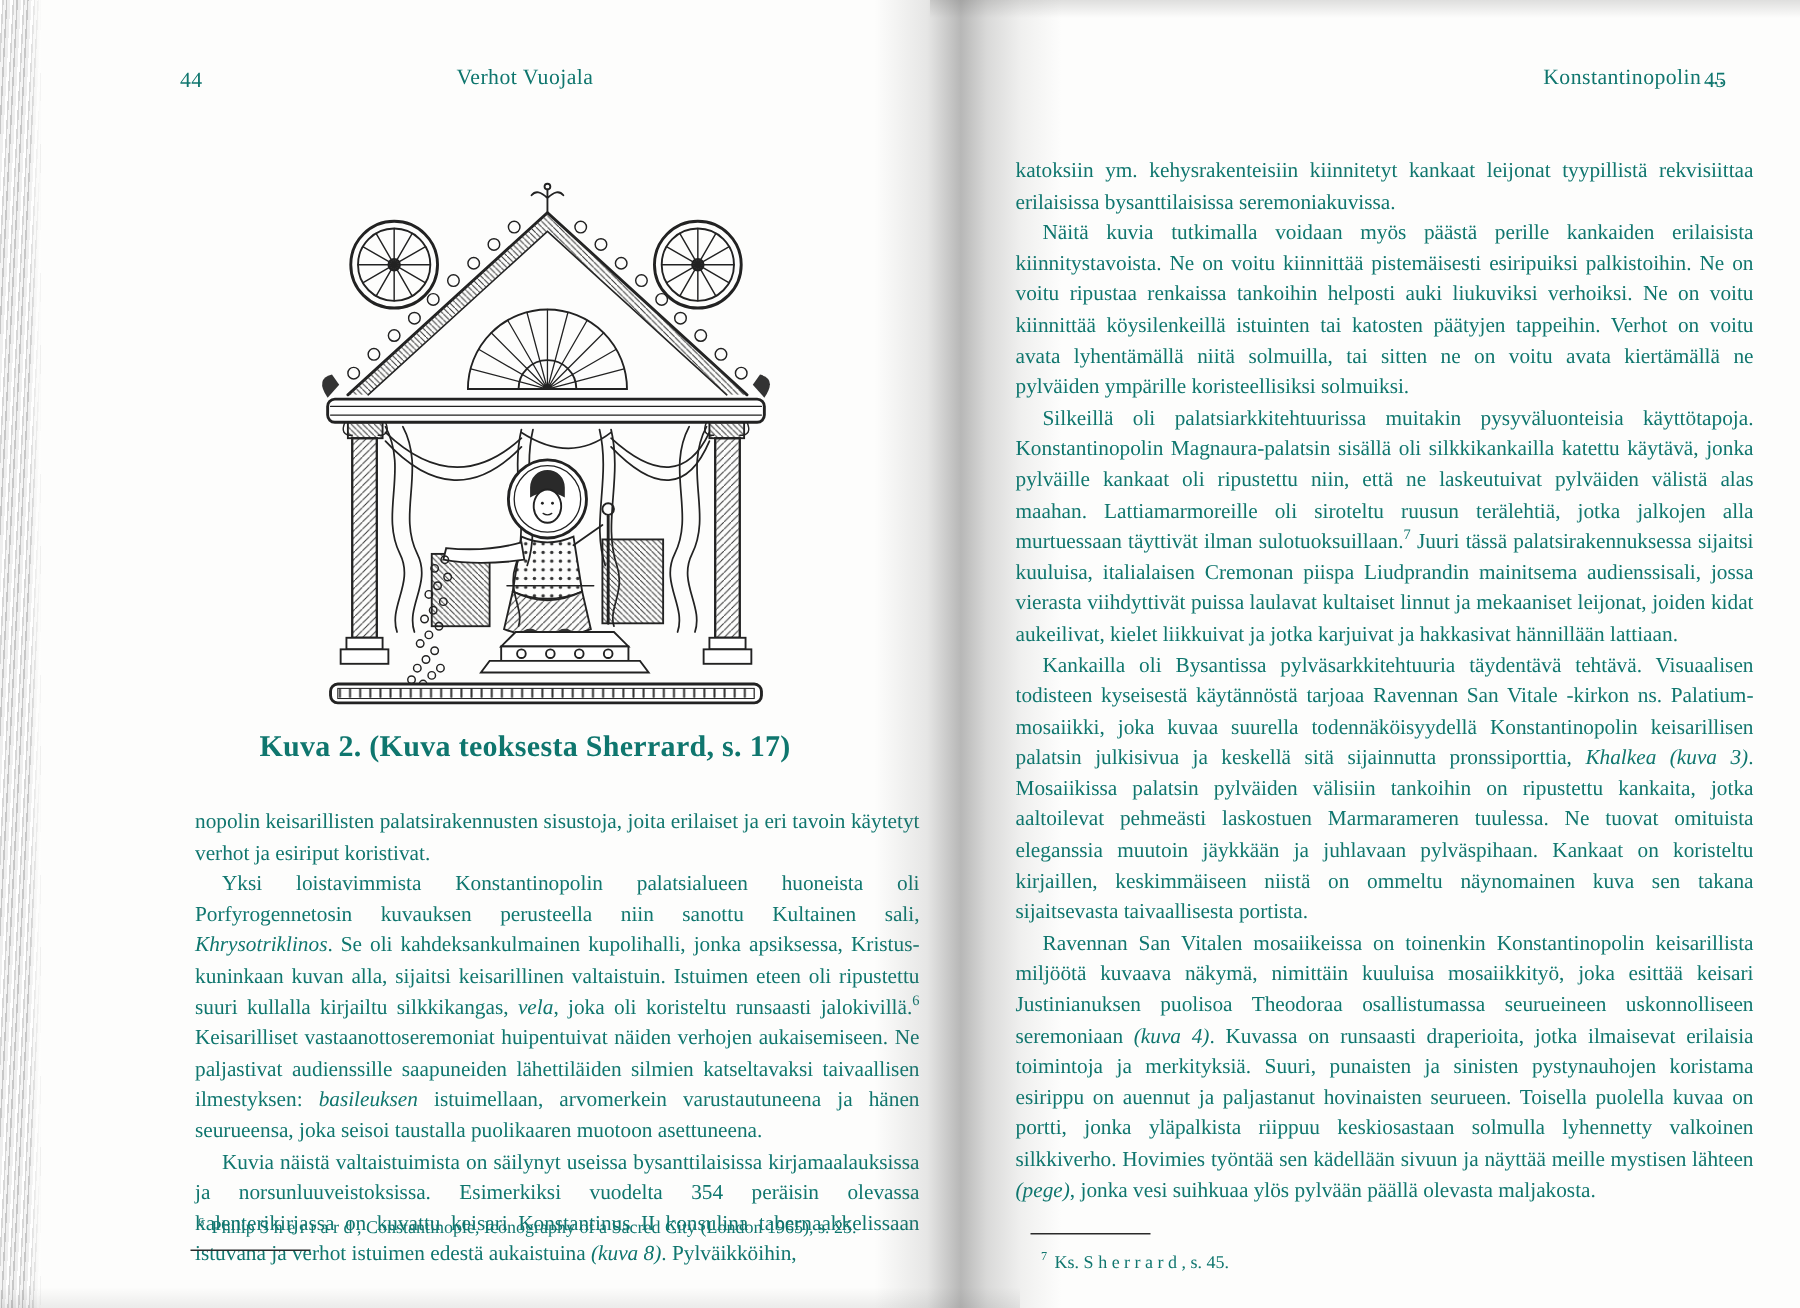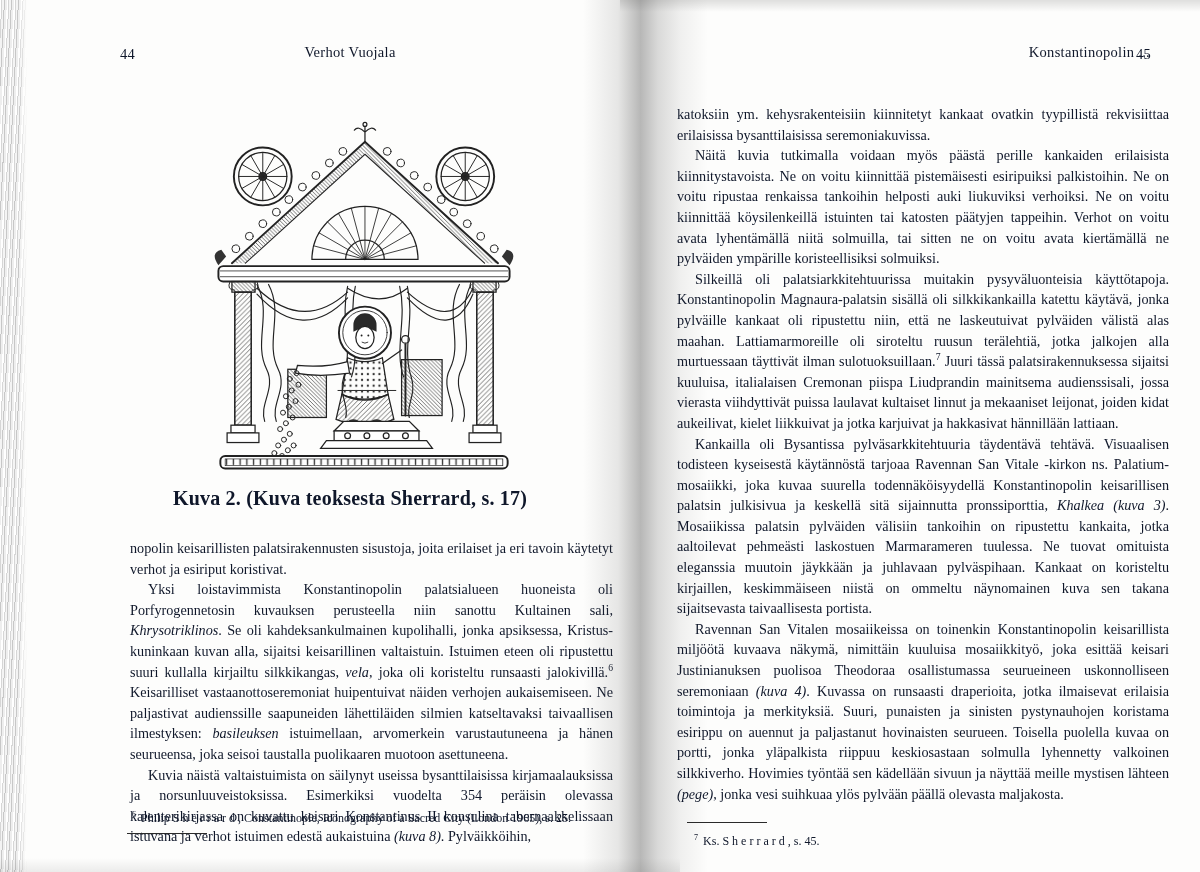--- a/index.html
+++ b/index.html
@@ -1,18 +1,18 @@
 <!DOCTYPE html>
 <html><head>
 <meta charset="utf-8">
 <style>
   html,body{margin:0;padding:0;background:#e9e9e9;}
   .canvas{
     position:relative;width:1200px;height:872px;overflow:hidden;
-    background:#fdfdfc;color:#0f172a;
+    background:#fdfdfc;color:#0f766e;
     font-family:"Liberation Serif","DejaVu Serif",serif;
   }
   
   .edge-band{
     position:absolute;left:0;top:0;width:27px;height:872px;
     background:
       linear-gradient(to right, rgba(255,255,255,0) 0 70%, #fdfdfc 100%),
       repeating-linear-gradient(93deg,#ffffff 0 1.5px,#d6d6d6 1.5px 2.5px,#f4f4f4 2.5px 4px,#c7c7c7 4px 5px,#eeeeee 5px 7px);
   }
   .gutter-shadow{
@@ -251,21 +251,21 @@
     <div class="footnote footnote-left"><sup>6</sup><span>Philip S h e r r a r d , Constantinople, Iconography of a Sacred City (London 1965), s. 25.</span></div>
   </div>
 
   <div class="gutter-shadow"></div>
 
   <div>
     <div class="hdr hdr-title-right">Konstantinopolin ...</div>
     <div class="hdr hdr-num-right">45</div>
 
     <div class="body-col body-right">
-        <p class="para"><span>katoksiin ym. kehysrakenteisiin kiinnitetyt kankaat ovatkin tyypillistä rekvisiittaa erilaisissa bysanttilaisissa seremoniakuvissa.</span></p>
+        <p class="para"><span>katoksiin ym. kehysrakenteisiin kiinnitetyt kankaat leijonat tyypillistä rekvisiittaa erilaisissa bysanttilaisissa seremoniakuvissa.</span></p>
         <p class="para indent"><span>Näitä kuvia tutkimalla voidaan myös päästä perille kankaiden erilaisista kiinnitystavoista. Ne on voitu kiinnittää pistemäisesti esiripuiksi palkistoihin. Ne on voitu ripustaa renkaissa tankoihin helposti auki liukuviksi verhoiksi. Ne on voitu kiinnittää köysilenkeillä istuinten tai katosten päätyjen tappeihin. Verhot on voitu avata lyhentämällä niitä solmuilla, tai sitten ne on voitu avata kiertämällä ne pylväiden ympärille koristeellisiksi solmuiksi.</span></p>
         <p class="para indent"><span>Silkeillä oli palatsiarkkitehtuurissa muitakin pysyväluonteisia käyttötapoja. Konstantinopolin Magnaura-palatsin sisällä oli silkkikankailla katettu käytävä, jonka pylväille kankaat oli ripustettu niin, että ne laskeutuivat pylväiden välistä alas maahan. Lattiamarmoreille oli siroteltu ruusun terälehtiä, jotka jalkojen alla murtuessaan täyttivät ilman sulotuoksuillaan.</span><sup>7</sup><span> Juuri tässä palatsirakennuksessa sijaitsi kuuluisa, italialaisen Cremonan piispa Liudprandin mainitsema audienssisali, jossa vierasta viihdyttivät puissa laulavat kultaiset linnut ja mekaaniset leijonat, joiden kidat aukeilivat, kielet liikkuivat ja jotka karjuivat ja hakkasivat hännillään lattiaan.</span></p>
         <p class="para indent"><span>Kankailla oli Bysantissa pylväsarkkitehtuuria täydentävä tehtävä. Visuaalisen todisteen kyseisestä käytännöstä tarjoaa Ravennan San Vitale -kirkon ns. Palatium-mosaiikki, joka kuvaa suurella todennäköisyydellä Konstantinopolin keisarillisen palatsin julkisivua ja keskellä sitä sijainnutta pronssiporttia, </span><i>Khalkea (kuva 3)</i><span>. Mosaiikissa palatsin pylväiden välisiin tankoihin on ripustettu kankaita, jotka aaltoilevat pehmeästi laskostuen Marmarameren tuulessa. Ne tuovat omituista eleganssia muutoin jäykkään ja juhlavaan pylväspihaan. Kankaat on koristeltu kirjaillen, keskimmäiseen niistä on ommeltu näynomainen kuva sen takana sijaitsevasta taivaallisesta portista.</span></p>
         <p class="para indent"><span>Ravennan San Vitalen mosaiikeissa on toinenkin Konstantinopolin keisarillista miljöötä kuvaava näkymä, nimittäin kuuluisa mosaiikkityö, joka esittää keisari Justinianuksen puolisoa Theodoraa osallistumassa seurueineen uskonnolliseen seremoniaan </span><i>(kuva 4)</i><span>. Kuvassa on runsaasti draperioita, jotka ilmaisevat erilaisia toimintoja ja merkityksiä. Suuri, punaisten ja sinisten pystynauhojen koristama esirippu on auennut ja paljastanut hovinaisten seurueen. Toisella puolella kuvaa on portti, jonka yläpalkista riippuu keskiosastaan solmulla lyhennetty valkoinen silkkiverho. Hovimies työntää sen kädellään sivuun ja näyttää meille mystisen lähteen </span><i>(pege)</i><span>, jonka vesi suihkuaa ylös pylvään päällä olevasta maljakosta.</span></p>
       </div>
 
     <div class="fn-rule fn-rule-right"></div>
     <div class="footnote footnote-right"><sup>7</sup><span>Ks. S h e r r a r d , s. 45.</span></div>
   </div>
 

